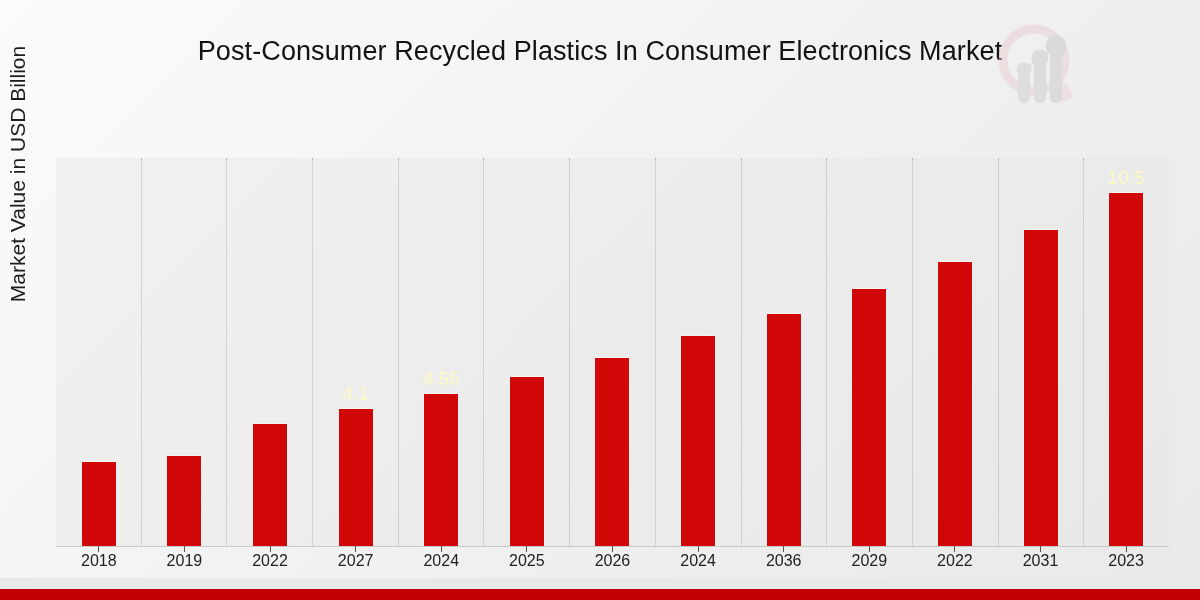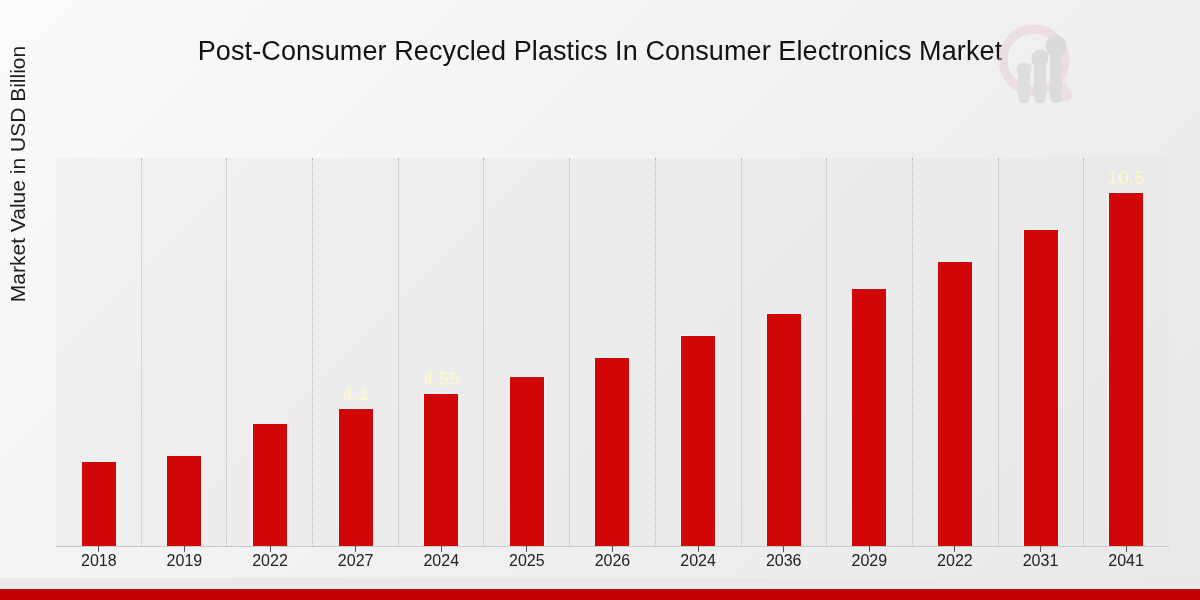--- a/index.html
+++ b/index.html
@@ -310,18 +310,18 @@
       <div class="x-label">2022</div>
       <div class="x-label">2027</div>
       <div class="x-label">2024</div>
       <div class="x-label">2025</div>
       <div class="x-label">2026</div>
       <div class="x-label">2024</div>
       <div class="x-label">2036</div>
       <div class="x-label">2029</div>
       <div class="x-label">2022</div>
       <div class="x-label">2031</div>
-      <div class="x-label">2041</div>
+      <div class="x-label">2023</div>
     </div>
 
   <div id="bottom-band-light"></div>
   <div id="bottom-band-red"></div>
 </div>
 
 </body></html>

